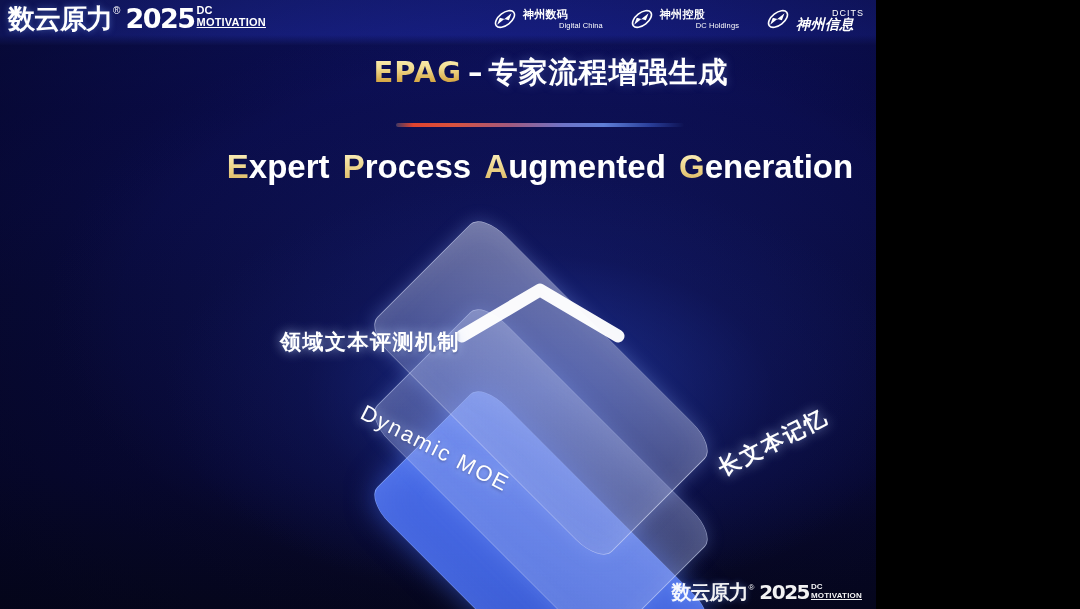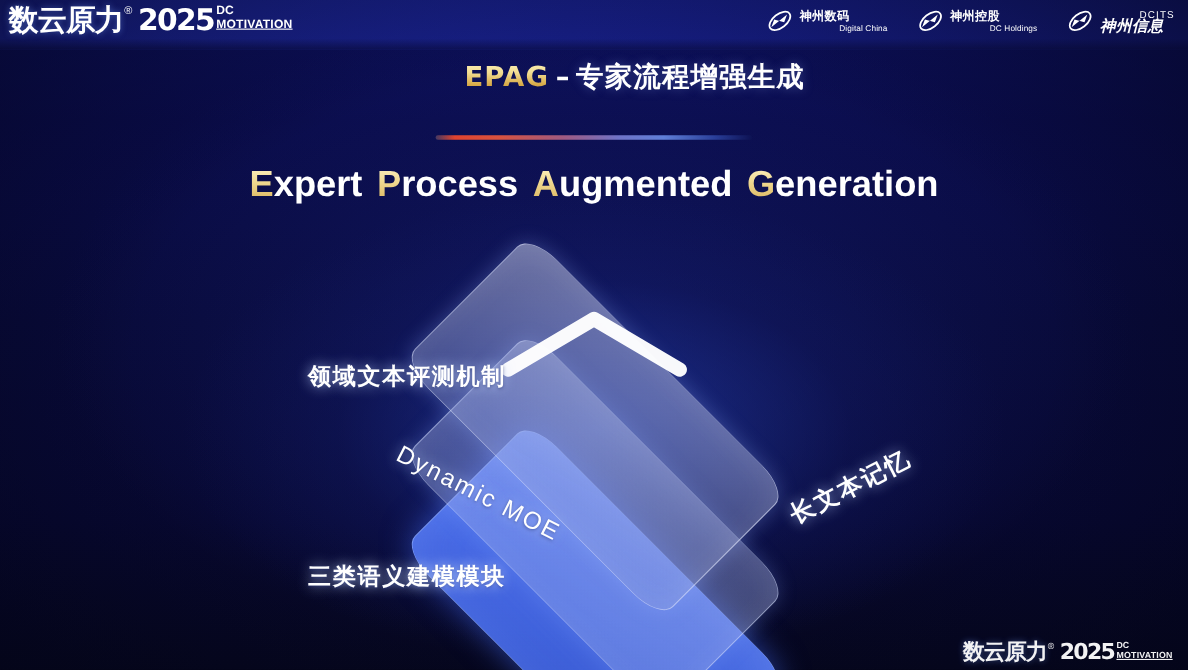--- a/index.html
+++ b/index.html
@@ -2,21 +2,21 @@
 <html><head>
 <meta charset="utf-8">
 <style>
   html, body {
     margin: 0;
     padding: 0;
     background: #000;
   }
   #stage {
     position: relative;
-    width: 1080px;
+    width: 876px;
     height: 609px;
     overflow: hidden;
     font-family: "Liberation Sans", "DejaVu Sans", sans-serif;
     background:
       radial-gradient(ellipse 520px 300px at 540px 390px, rgba(40,70,190,0.55) 0%, rgba(20,30,110,0.25) 45%, rgba(8,10,55,0) 72%),
       radial-gradient(ellipse 700px 420px at 540px 300px, rgba(25,35,130,0.45) 0%, rgba(10,12,60,0) 70%),
       linear-gradient(180deg, #0d1160 0%, #0a0c4a 18%, #080a38 48%, #070830 78%, #06071f 100%);
   }
 
   
@@ -153,25 +153,25 @@
     font-weight: bold;
     color: #ffffff;
     letter-spacing: 0.5px;
     white-space: nowrap;
     text-shadow: 0 1px 3px rgba(0,0,0,0.6);
   }
 
   
   .main-title {
     position: absolute;
-    left: 347px; top: 53px;
+    left: 321px; top: 53px;
     width: 460px;
     text-align: center;
     font-family: "DejaVu Sans", sans-serif;
-    font-size: 25px;
+    font-size: 29px;
     font-weight: bold;
     white-space: nowrap;
     z-index: 4;
   }
   .title-epag {
     background: linear-gradient(180deg, #fff3bd 0%, #f2dd92 38%, #d8ab4a 75%, #c4932f 100%);
     -webkit-background-clip: text;
     background-clip: text;
     color: transparent;
     -webkit-text-fill-color: transparent;
@@ -418,21 +418,20 @@
 
     <svg class="chevron" viewBox="0 0 176 70">
       <path d="M10 58 L88 12 L166 58" fill="none" stroke="#ffffff" stroke-width="13" stroke-linecap="round" stroke-linejoin="round" opacity="0.97"></path>
     </svg>
 
     <div class="layer-label label-top">领域文本评测机制</div>
 
     <div class="label-slant label-moe">Dynamic MOE</div>
     <div class="label-slant label-mem">长文本记忆</div>
 
-    <div class="layer-label label-bot">三类语义建模模块</div>
 
   </div>
 
   <div class="vignette"></div>
 
   <div class="footer-brand">
     <span class="brand-cn">数云原力</span>
     <span class="brand-reg">®</span>
     <span class="brand-year">2025</span>
     <span class="brand-dcmot">

